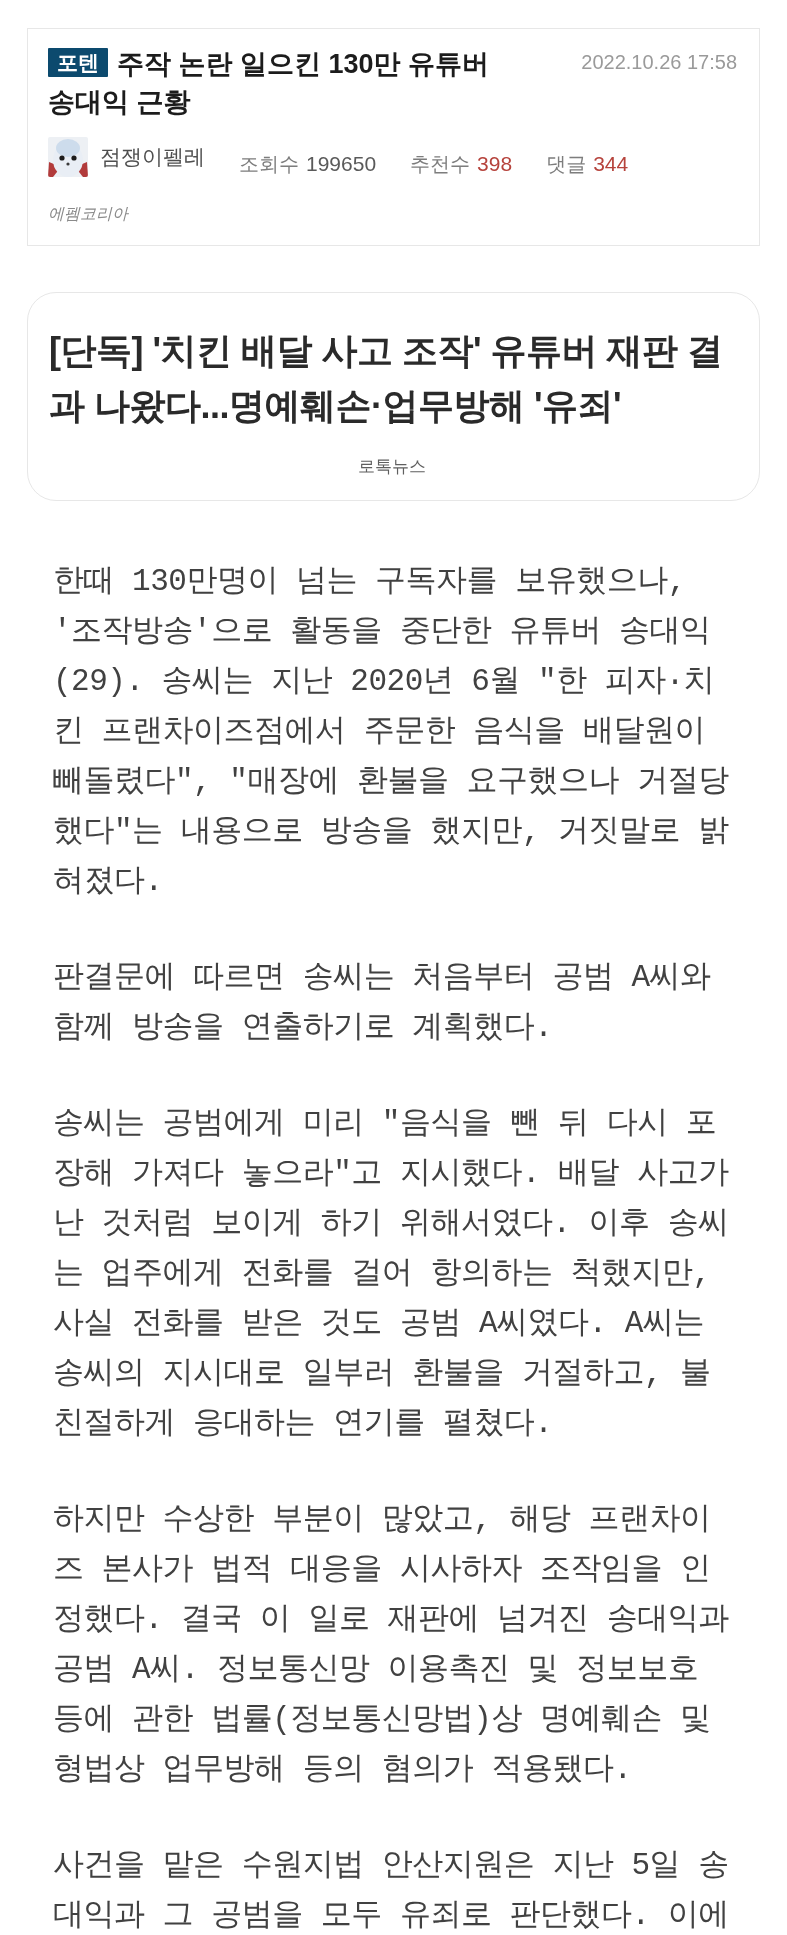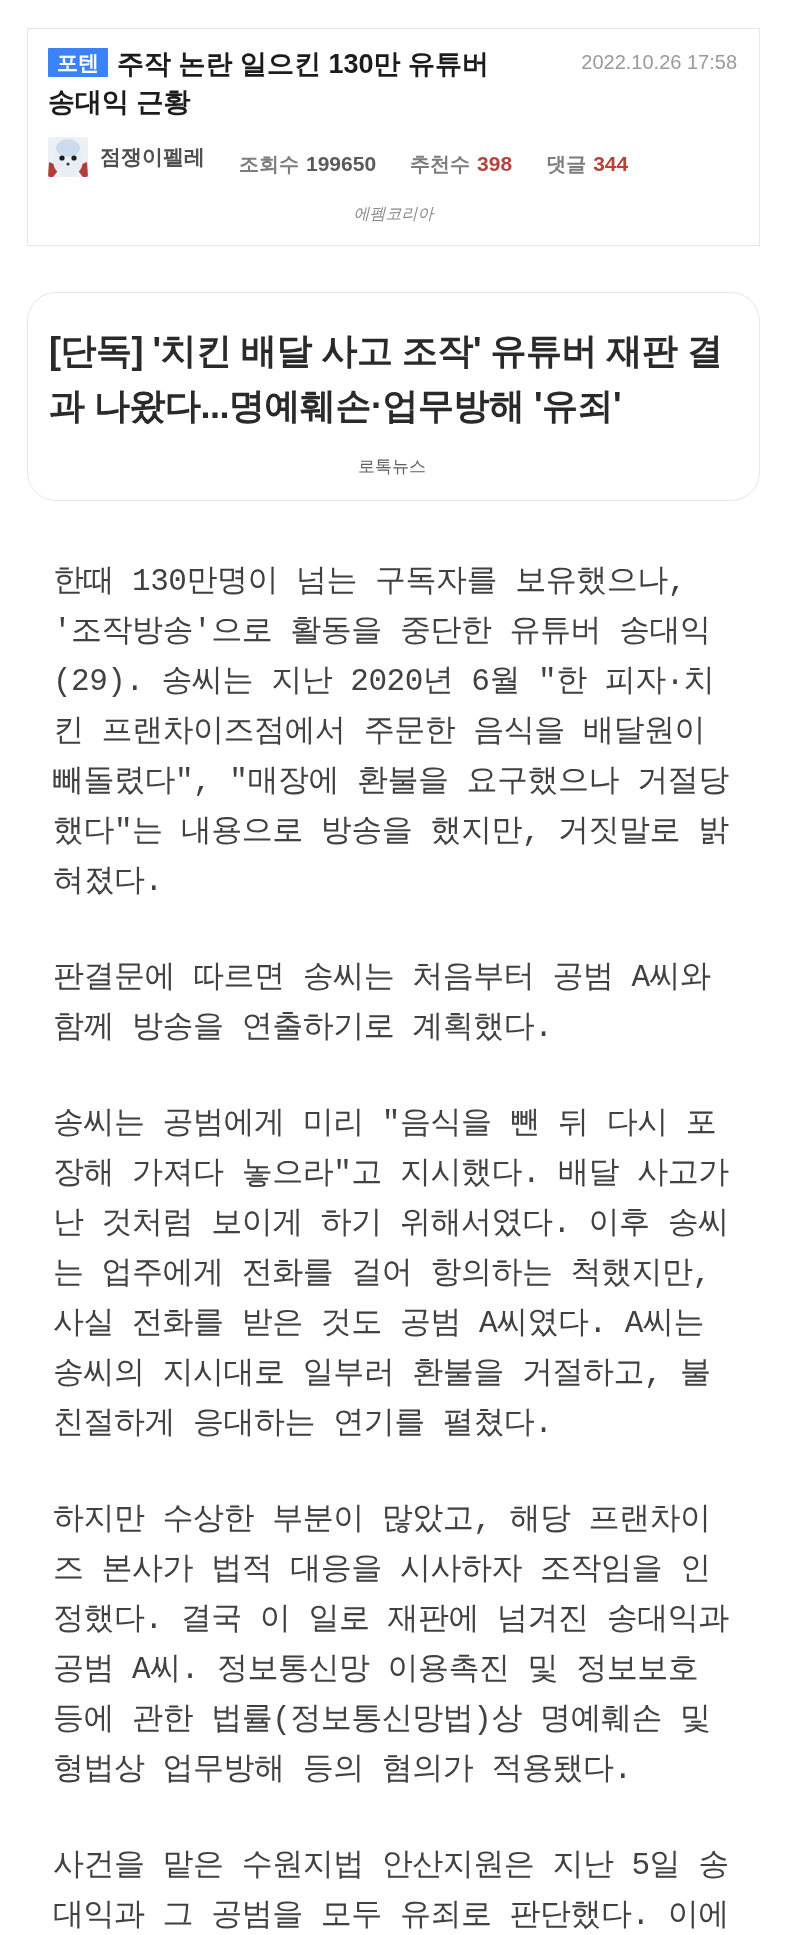--- a/index.html
+++ b/index.html
@@ -22,32 +22,32 @@
   .post-date {
     position: absolute; top: 22px; right: 22px;
     color: #9a9a9a; font-size: 20px; font-weight: 400; letter-spacing: 0px;
   }
   h1.title {
     font-size: 27px; line-height: 38px; font-weight: 700; color: #1c1c1c;
     padding-right: 195px; word-break: keep-all;
   }
   .badge {
     display: inline-block; vertical-align: 3px;
-    background: #3b82f6; color: #fff;
+    background: #0c4a6e; color: #fff;
     font-size: 21px; font-weight: 700; line-height: 29px;
     padding: 0 9px; margin-right: 9px; border-radius: 1px;
   }
-  .author-row { display: flex; align-items: center; margin-top: 14px; font-weight: bold; }
+  .author-row { display: flex; align-items: center; margin-top: 14px; }
   .avatar { width: 40px; height: 40px; display: inline-block; border-radius: 2px; overflow: hidden; flex: 0 0 auto; }
   .nick { color: #4f4f4f; font-size: 21px; margin-left: 12px; }
   .stat { margin-left: 34px; font-size: 20px; color: #7d7d7d; white-space: nowrap; margin-top: 16px; }
   .stat .num { margin-left: 7px; font-size: 21px; color: #5a5a5a; }
   .stat .num.red { color: #b6433c; }
   .wm1 {
-    text-align: center; color: #8a8a8a; font-size: 16px; font-style: italic;
+    color: #8a8a8a; font-size: 16px; font-style: italic;
     margin-top: 26px; margin-bottom: 8px;
     font-family: "Liberation Serif", "DejaVu Serif", serif;
   }
 
   
   .article-card { padding: 30px 24px 16px 21px; border-radius: 29px; }
   h2.headline {
     font-size: 36px; line-height: 55px; font-weight: 700; color: #2a2a2a;
     word-break: break-all; letter-spacing: -0.5px; padding-right: 10px;
   }

